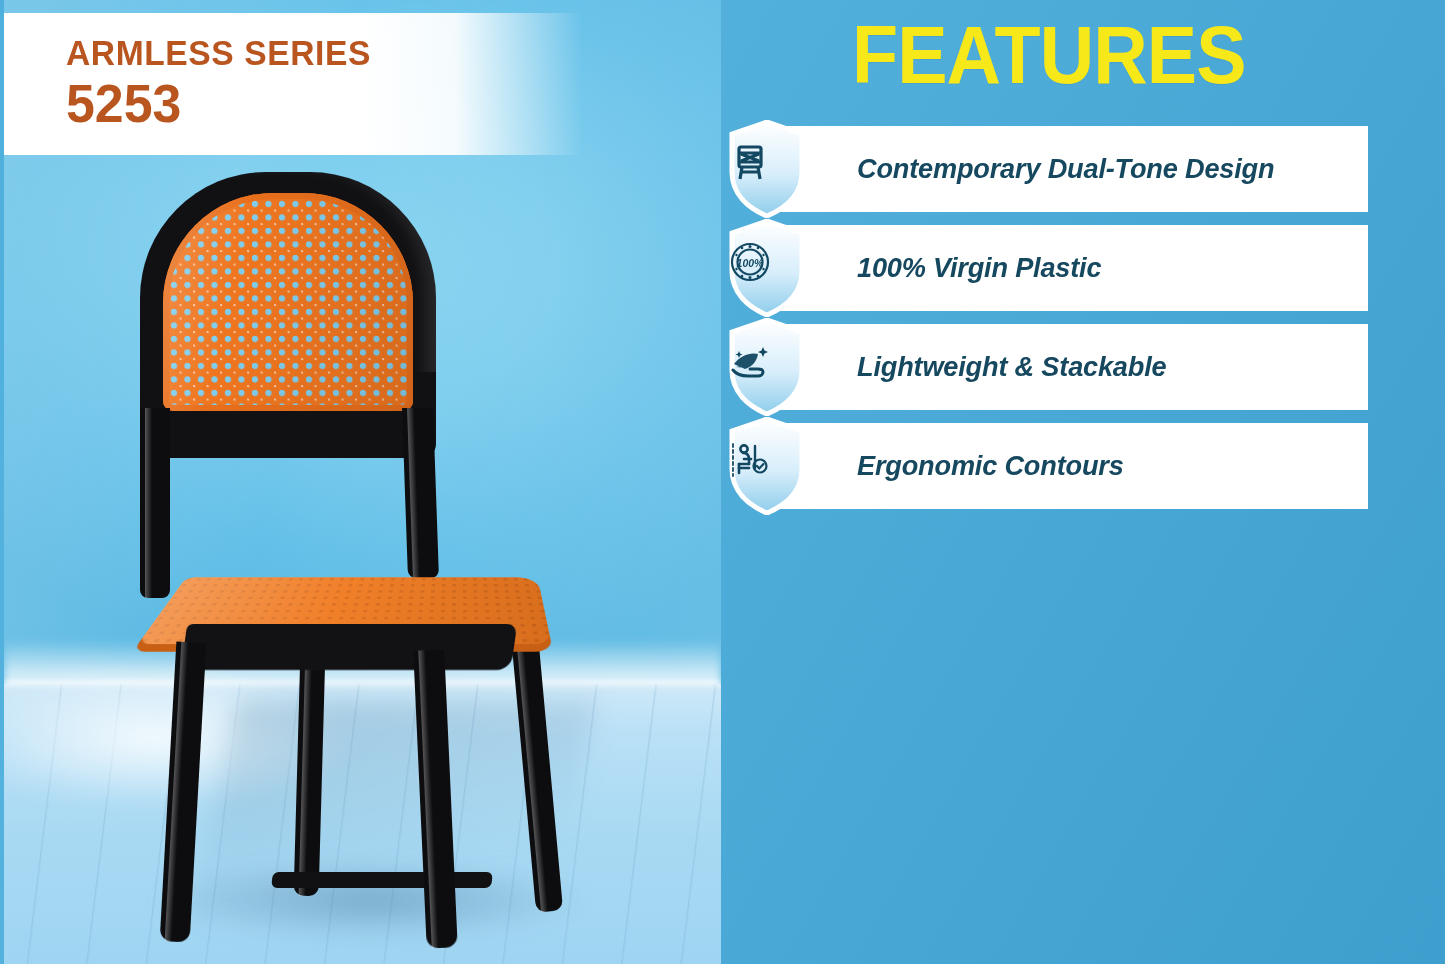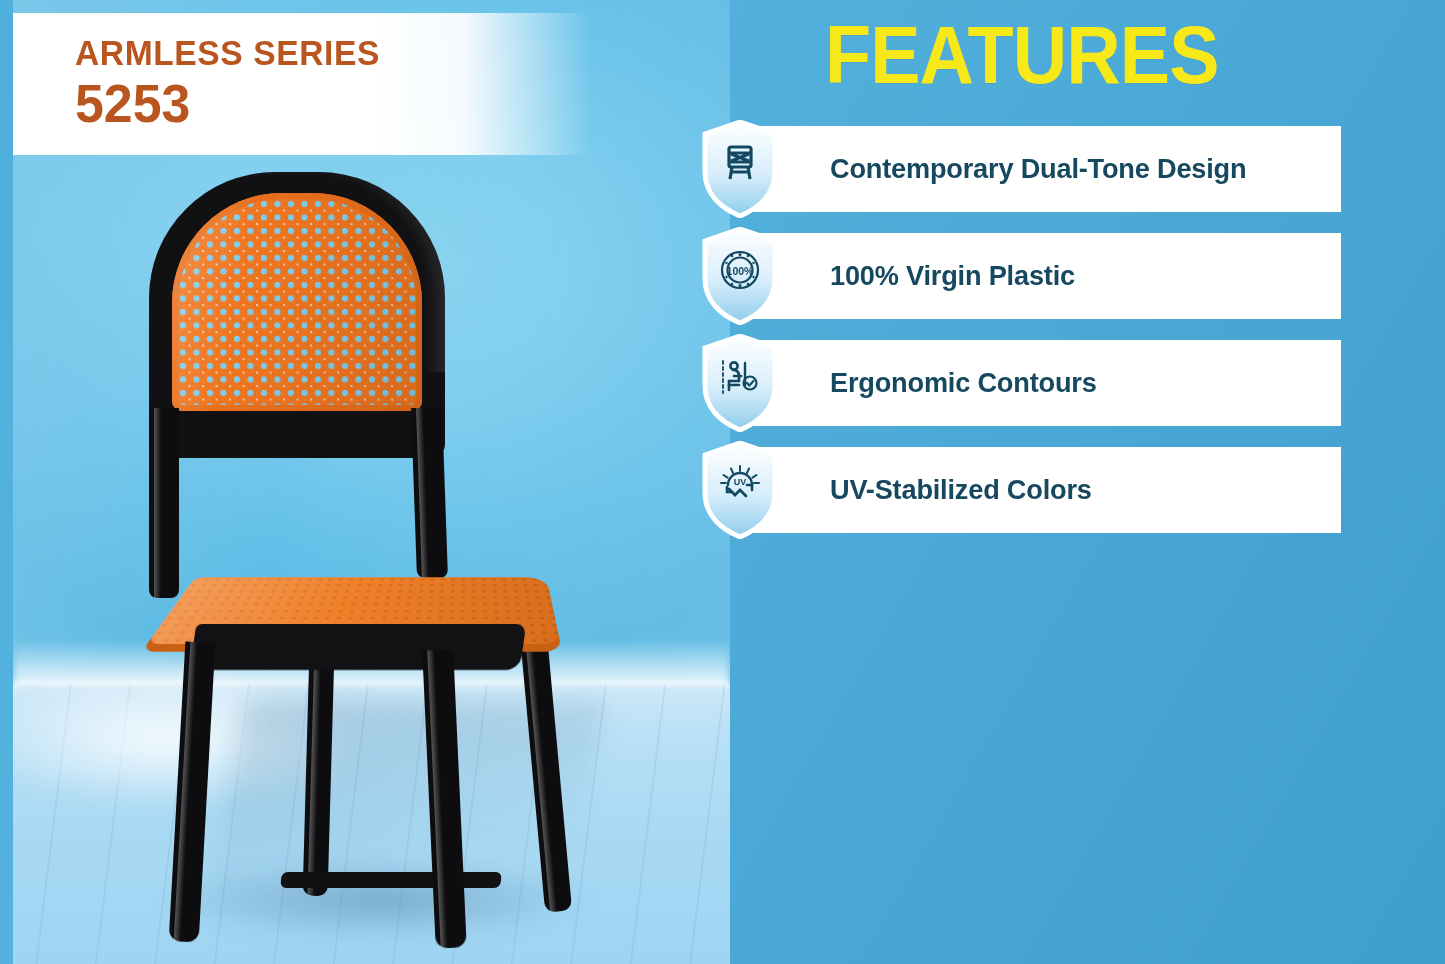--- a/index.html
+++ b/index.html
@@ -11,21 +11,21 @@
 
   .poster{
     position:relative;
     width:1445px; height:964px;
     overflow:hidden;
     background:linear-gradient(120deg,#4fb0dd 0%,#55b2de 30%,#4aa8d6 65%,#3e9ecd 100%);
   }
 
   
   .scene{
-    position:absolute; left:13px; top:0; width:717px; height:964px;
+    position:absolute; left:4px; top:0; width:717px; height:964px;
     overflow:hidden;
   }
   .wall{
     position:absolute; left:0; top:0; width:100%; height:690px;
     background:
       radial-gradient(ellipse 520px 420px at 52% 38%, #87d4f0 0%, #7ccdee 35%, #63c0e8 70%, #56b7e2 100%);
   }
   .wall-sheen{
     position:absolute; left:0; top:0; width:100%; height:690px;
     background:linear-gradient(100deg, rgba(255,255,255,.20) 0%, rgba(255,255,255,0) 42%, rgba(255,255,255,.10) 100%);
@@ -170,49 +170,49 @@
     transform:scaleX(.96); transform-origin:left center;
   }
   .title-line2{
     color:#b9551f; font-size:54px; font-weight:700; letter-spacing:0px;
     line-height:1.08; margin-top:2px;
     transform:scaleX(.96); transform-origin:left center;
   }
 
   
   .features{
-    position:absolute; left:697px; top:0; width:721px; height:964px;
+    position:absolute; left:724px; top:0; width:721px; height:964px;
   }
   .features-title{
     position:absolute; left:128px; top:14px;
     color:#f7e81a; font-size:82px; font-weight:700;
     letter-spacing:-1px; line-height:1;
     transform:scaleX(.92); transform-origin:left top;
     text-shadow:0 1px 0 rgba(0,0,0,.06);
   }
 
   .feature-list{ position:absolute; left:0; top:126px; width:721px; }
 
   .feature-row{
-    position:relative; height:68px; margin-bottom:39px;
+    position:relative; height:68px; margin-bottom:31px;font-style:italic;
   }
   .feature-bar{
     position:absolute; left:32px; top:0; width:612px; height:86px;
     background:#ffffff;
   }
   .feature-label{
     position:absolute; left:133px; top:0; height:86px;
     display:flex; align-items:center;
     color:#16485f; font-size:28px; font-weight:700;
     letter-spacing:-.2px; white-space:nowrap;
     transform:scaleX(.97); transform-origin:left center;
   }
   .shield{
     position:absolute; left:4px; top:-6px; width:78px; height:98px;
-    display:flex; align-items:center; justify-content:center;
+    display:flex; align-items:center; justify-content:flex-start;
   }
   .shield svg{ position:absolute; left:0; top:0; width:78px; height:98px; }
   .shield .glyph{
     position:relative; width:44px; height:44px; margin-top:-12px;
     color:#124861;
   }
   .shield .glyph svg{ position:static; width:44px; height:44px; }
 </style>
 </head>
 <body>
@@ -321,20 +321,35 @@
                   <circle cx="14" cy="36" r="1.3"></circle>
                   <circle cx="30" cy="36" r="1.3"></circle>
               <circle cx="8.5" cy="29" r="1.2"></circle>
                   <circle cx="35.5" cy="29" r="1.2"></circle>
             </g>
               </svg></span>
         </div>
         <div class="feature-label">100% Virgin Plastic</div>
       </div>
 
+      <div class="feature-row">
+        <div class="feature-bar"></div>
+        <div class="shield">
+          <svg viewBox="0 0 78 98">
+              <path d="M39 2 L74 14 V52 C74 74 58 88 39 96 C20 88 4 74 4 52 V14 Z" fill="url(#sg1)" stroke="#ffffff" stroke-width="5"></path>
+            </svg>
+          <span class="glyph"><svg viewBox="0 0 44 44" fill="none" stroke="currentColor" stroke-width="2.6" stroke-linecap="round">
+            <path d="M8 28c4-1 8-1 12 1M6 25c6-8 16-12 24-10-1 7-6 13-13 15" fill="currentColor" stroke="none" opacity=".95"></path>
+            <path d="M5 31c3 4 9 6 15 6h10c3 0 5-2 5-4s-2-3-5-3h-8" stroke-width="3"></path>
+            <path d="M35 8l1.5 3.5L40 13l-3.5 1.5L35 18l-1.5-3.5L30 13l3.5-1.5Z" fill="currentColor" stroke="none"></path>
+            <path d="M11 12l1 2.5 2.5 1-2.5 1-1 2.5-1-2.5L7.5 15.5 10 14.5Z" fill="currentColor" stroke="none"></path>
+              </svg></span>
+        </div>
+        <div class="feature-label">Lightweight &amp; Stackable</div>
+      </div>
 
       <div class="feature-row">
         <div class="feature-bar"></div>
         <div class="shield">
           <svg viewBox="0 0 78 98">
               <path d="M39 2 L74 14 V52 C74 74 58 88 39 96 C20 88 4 74 4 52 V14 Z" fill="url(#sg1)" stroke="#ffffff" stroke-width="5"></path>
             </svg>
           <span class="glyph"><svg viewBox="0 0 44 44" fill="none" stroke="currentColor" stroke-width="2.6" stroke-linecap="round">
             <path d="M5 6v32" stroke-dasharray="3 3" stroke-width="1.8"></path>
             <circle cx="16" cy="11" r="3.6"></circle>
@@ -344,36 +359,17 @@
                 <path d="M11 30h10"></path>
             <path d="M16 21h7"></path>
             <path d="M27 8v22" stroke-width="2.4"></path>
             <circle cx="32" cy="28" r="6.5" stroke-width="2.2"></circle>
                 <path d="M29 28l2.3 2.5L35.5 26" stroke-width="2.2"></path>
               </svg></span>
         </div>
         <div class="feature-label">Ergonomic Contours</div>
       </div>
 
-      <div class="feature-row">
-        <div class="feature-bar"></div>
-        <div class="shield">
-          <svg viewBox="0 0 78 98">
-              <path d="M39 2 L74 14 V52 C74 74 58 88 39 96 C20 88 4 74 4 52 V14 Z" fill="url(#sg1)" stroke="#ffffff" stroke-width="5"></path>
-            </svg>
-          <span class="glyph"><svg viewBox="0 0 44 44" fill="none" stroke="currentColor" stroke-width="2.4" stroke-linecap="round">
-            <path d="M10 23a12 12 0 0 1 24 0"></path>
-            <text x="22" y="23" font-family="Liberation Sans, sans-serif" font-size="9" font-weight="bold" fill="currentColor" stroke="none" text-anchor="middle">UV</text>
-            <g stroke-width="2">
-              <path d="M22 4v5M13 6.5l2 4.5M31 6.5l-2 4.5M5.5 13l4 2.6M38.5 13l-4 2.6M3 21h5M36 21h5"></path>
-            </g>
-            <path d="M11 27l6 6 5-5 6 6" stroke-width="2.8"></path>
-            <path d="M9 25v5h5" stroke-width="2.6"></path>
-            <path d="M34 28v-5h-5" stroke-width="2.6"></path>
-              </svg></span>
-        </div>
-        <div class="feature-label">UV-Stabilized Colors</div>
-      </div>
 
 
     </div>
   </div>
 </div>
 
 </body></html>

